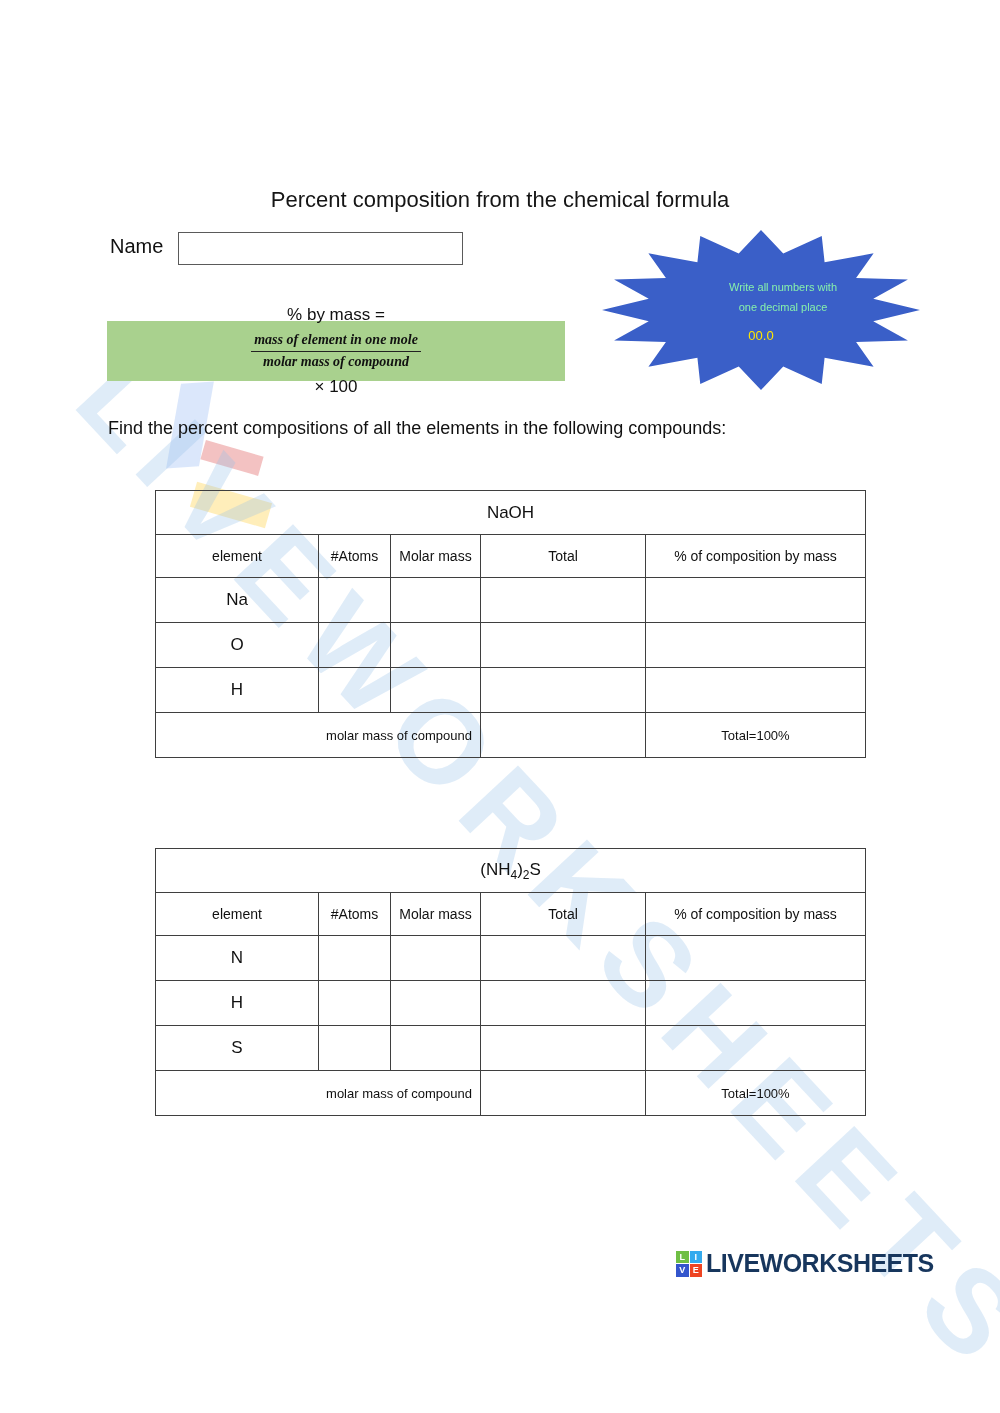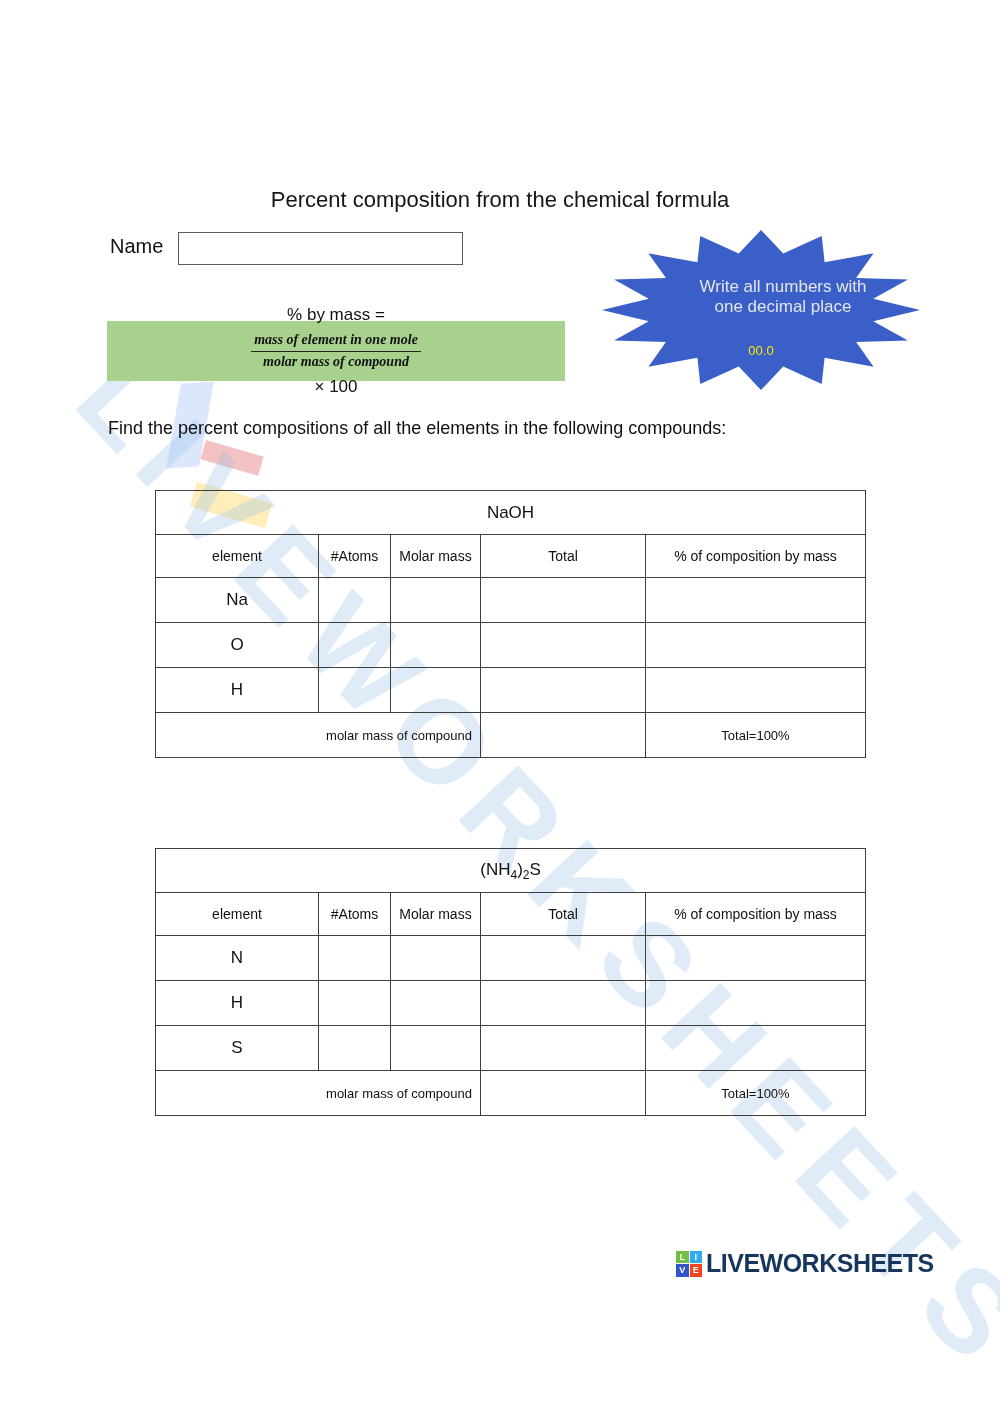--- a/index.html
+++ b/index.html
@@ -53,22 +53,22 @@
   .fraction .num{border-bottom:1.4px solid #222;padding:0 3px 1px 3px;}
   .fraction .den{padding:1px 3px 0 3px;}
   
   .starburst{
     position:absolute;left:602px;top:230px;width:318px;height:160px;
     background:#3a5fc8;
     clip-path:polygon(100% 50%,85.3% 57%,96.2% 69.1%,79.9% 70%,85.4% 85.4%,70% 79.9%,69.1% 96.2%,57% 85.3%,50% 100%,43% 85.3%,30.9% 96.2%,30% 79.9%,14.6% 85.4%,20.1% 70%,3.8% 69.1%,14.7% 57%,0% 50%,14.7% 43%,3.8% 30.9%,20.1% 30%,14.6% 14.6%,30% 20.1%,30.9% 3.8%,43% 14.7%,50% 0%,57% 14.7%,69.1% 3.8%,70% 20.1%,85.4% 14.6%,79.9% 30%,96.2% 30.9%,85.3% 43%);
     display:flex;flex-direction:column;align-items:center;
     padding-top:47px;box-sizing:border-box;
   }
-  .star-line{color:#e5e5e5;font-size:17px;line-height:20px;margin-left:44px;}
-  .star-example{color:#ffe600;font-size:13px;margin-top:26px;}
+  .star-line{color:#86efac;font-size:11px;line-height:20px;margin-left:44px;}
+  .star-example{color:#ffe600;font-size:13px;margin-top:11px;}
   .instruction{
     position:absolute;left:108px;top:418px;font-size:18px;color:#111;
   }
   
   .ws-table{
     position:absolute;border-collapse:collapse;table-layout:fixed;width:710px;
     background:transparent;
   }
   .ws-table td{border:1px solid #3f3f3f;padding:0;font-size:13px;color:#111;
     text-align:center;vertical-align:middle;background:rgba(255,255,255,0.0);}

